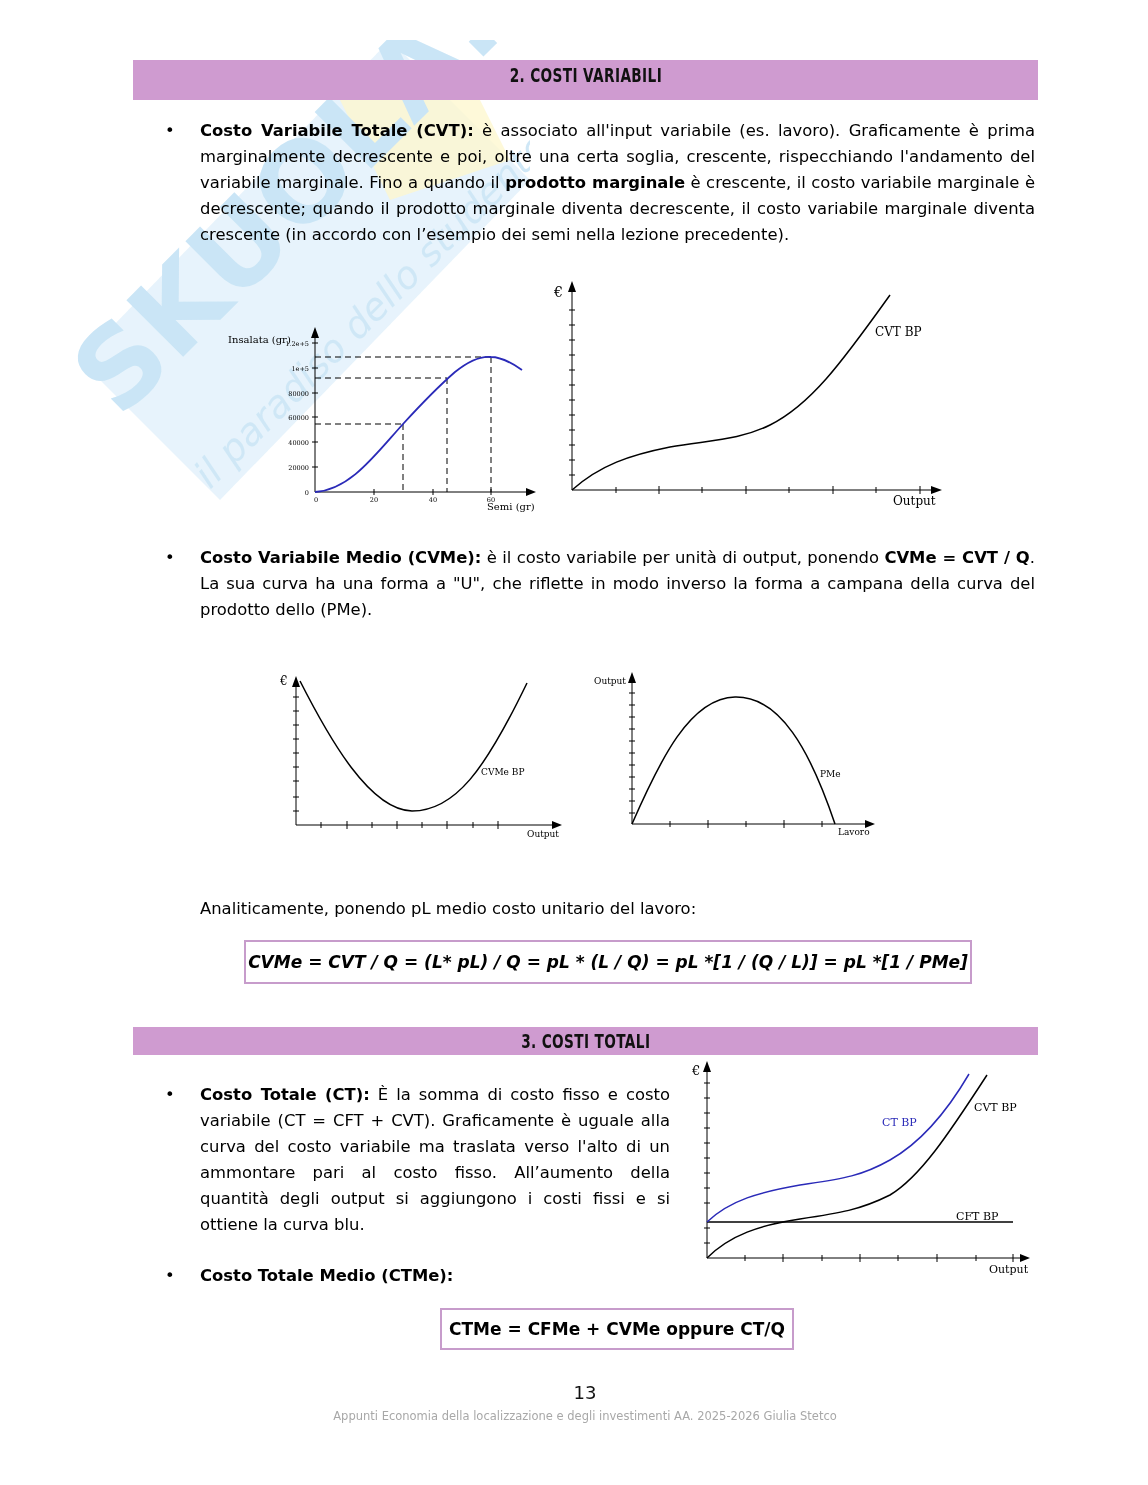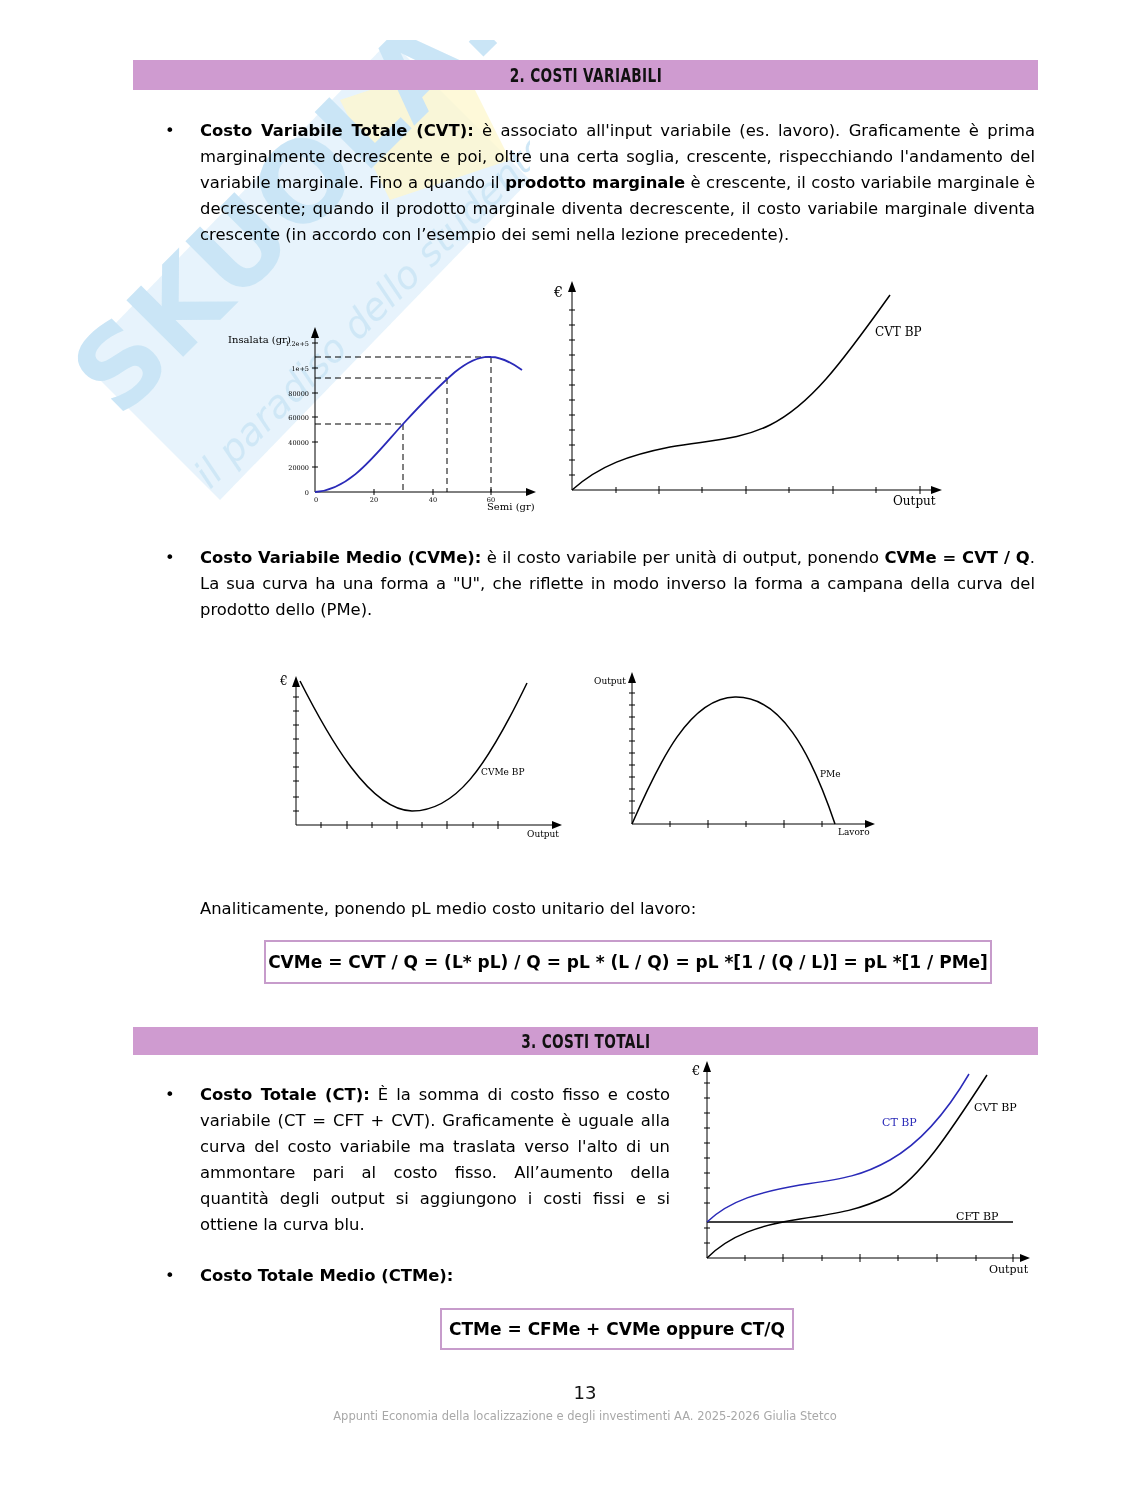--- a/index.html
+++ b/index.html
@@ -1,19 +1,19 @@
 <!DOCTYPE html>
 <html><head>
 <meta charset="utf-8">
 <style>
   html, body { margin:0; padding:0; background:#ffffff; }
   body { width:1148px; height:1485px; position:relative; overflow:hidden;
          font-family:"DejaVu Sans", sans-serif; color:#000; }
   .watermark { position:absolute; left:60px; top:40px; width:470px; height:460px; pointer-events:none; opacity:0.55; }
-  .section-bar { position:absolute; left:133px; width:905px; height:30px; background:#cf9bd0;
+  .section-bar { position:absolute; left:133px; width:905px; height:40px; background:#cf9bd0;
                  text-align:center; }
   .section-bar span { font-family:"DejaVu Sans", sans-serif; font-weight:bold; font-size:19px;
                       letter-spacing:0.5px; line-height:30px; transform:scaleX(0.72); display:inline-block;
                       color:#111; }
   .bullet-block { position:absolute; left:165px; font-size:16.4px; line-height:26px; text-align:justify; }
   .bullet-block .dot { position:absolute; left:0; top:0; width:10px; }
   .bullet-block .text { margin-left:35px; }
   b { font-weight:bold; }
   .formula { position:absolute; border:2.5px solid #c79ccb; background:#fff; font-weight:bold;
              font-size:17px; text-align:center; }
@@ -199,21 +199,21 @@
     </g>
     <path d="M52,164 C80,100 110,38 155,37 C200,36 230,90 255,164" stroke="#000" stroke-width="1.5" fill="none"></path>
     <text x="14" y="24" font-size="9">Output</text>
     <text x="240" y="117" font-size="9">PMe</text>
     <text x="258" y="175" font-size="9">Lavoro</text>
   </svg>
 </div>
 
 <div class="plain" style="left:200px; top:899px;">Analiticamente, ponendo pL medio costo unitario del lavoro:</div>
 
-<div class="formula" style="left:264px; top:940px; width:724px; height:40px; line-height:40px;">CVMe = CVT / Q = (L* pL) / Q = pL * (L / Q) = pL *[1 / (Q / L)] = pL *[1 / PMe]</div>
+<div class="formula" style="left:244px; top:940px; width:724px; height:40px; line-height:40px;font-style:italic;">CVMe = CVT / Q = (L* pL) / Q = pL * (L / Q) = pL *[1 / (Q / L)] = pL *[1 / PMe]</div>
 
 <div class="section-bar" style="top:1027px; height:28px;">
   <span style="line-height:28px;">3. COSTI TOTALI</span>
 </div>
 
 <div class="bullet-block" style="top:1082px; width:505px;">
   <span class="dot">•</span>
   <div class="text">
     <b>Costo Totale (CT):</b><span> È la somma di costo fisso e costo</span>
     <span>variabile (CT = CFT + CVT). Graficamente è uguale alla</span>

